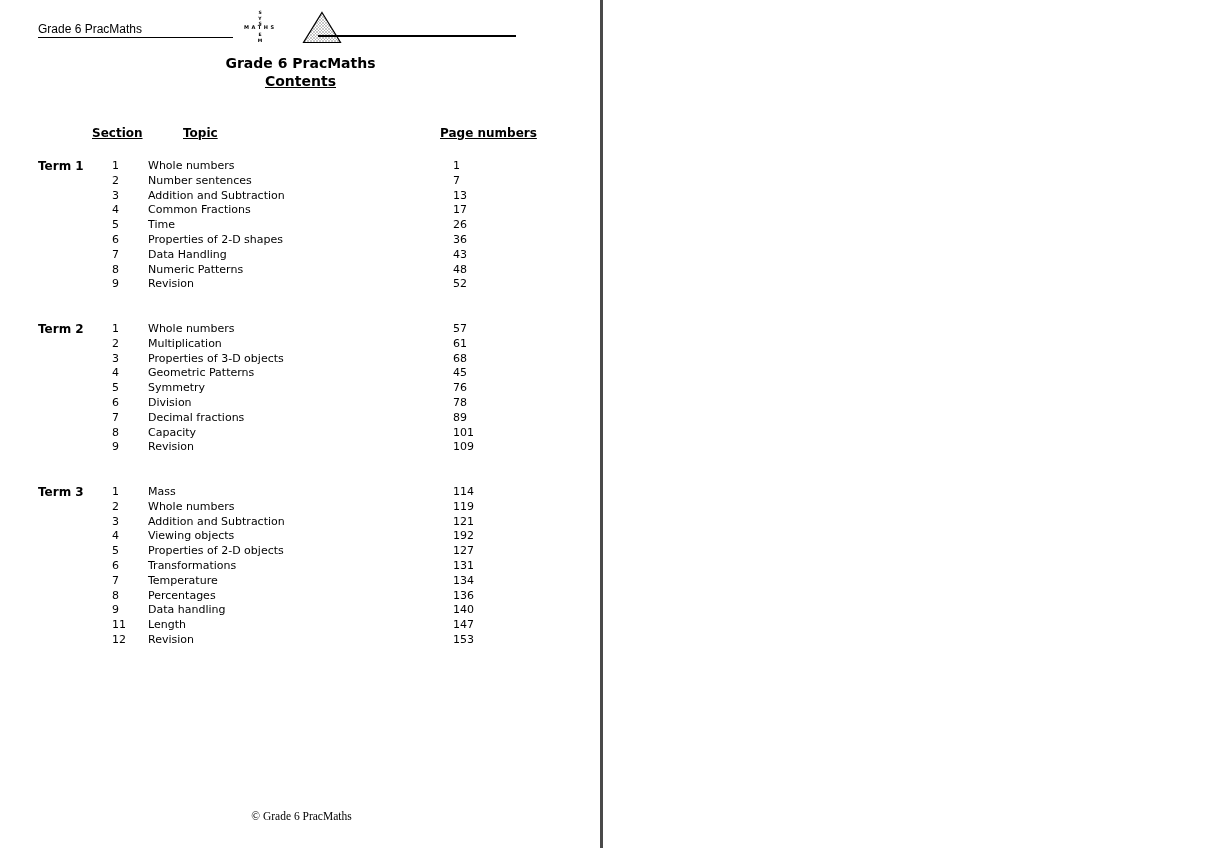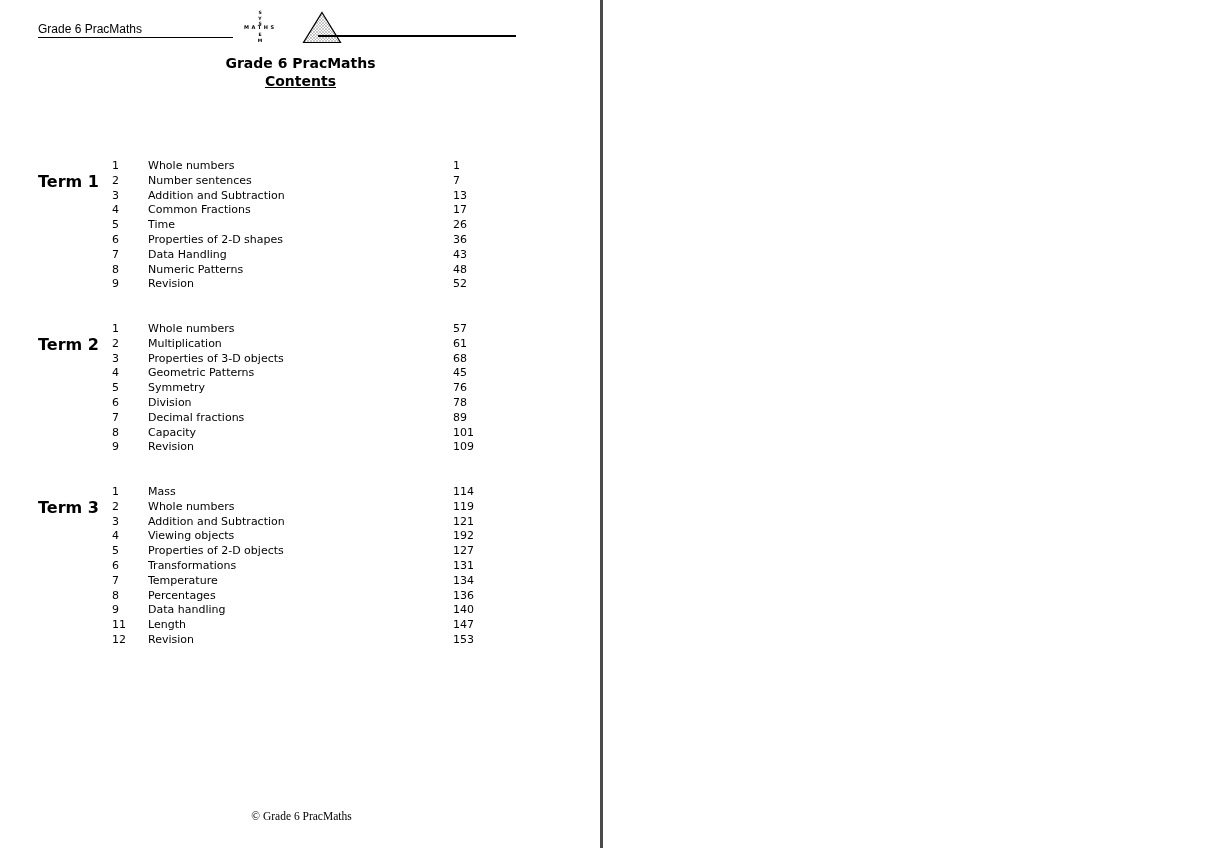--- a/index.html
+++ b/index.html
@@ -34,21 +34,21 @@
   .u{text-decoration:underline;}
 
   
   .col-headers{position:absolute;left:38px;top:126px;width:525px;height:15px;
                font-size:12px;font-weight:bold;}
   .col-headers span{position:absolute;text-decoration:underline;}
   .ch-section{left:54px;} .ch-topic{left:145px;} .ch-pages{left:402px;}
 
   
   .term-block{position:absolute;width:527px;}
-  .term-label{position:absolute;left:0;top:16px;font-size:16px;font-weight:bold;line-height:14.8px;}
+  .term-label{position:absolute;left:0;top:0;font-size:12px;font-weight:bold;line-height:14.8px;}
   .toc-row{position:relative;height:14.8px;line-height:14.8px;font-size:11px;}
   .toc-row span{position:absolute;white-space:nowrap;}
   .pg-l .col-num{left:74px;}  .pg-l .col-topic{left:110px;} .pg-l .col-page{left:415px;}
 
   
   .footer{position:absolute;top:809px;height:14px;line-height:14px;text-align:center;
           font-family:"Liberation Serif",serif;font-size:11.5px;}
   .footer-l{left:38px;width:527px;}
 </style>
 </head>
@@ -78,20 +78,25 @@
       </svg>
     </div>
 
     <div class="hdr-rule hdr-rule-l"></div>
 
     <div class="doc-title">
       <div>Grade 6 PracMaths</div>
       <div class="u">Contents</div>
     </div>
 
+    <div class="col-headers">
+      <span class="ch-section">Section</span>
+      <span class="ch-topic">Topic</span>
+      <span class="ch-pages">Page numbers</span>
+    </div>
 
     <div class="term-block" style="left:38px;top:159px;">
       <div class="term-label">Term 1</div>
       <div>
 
           <div class="toc-row">
             <span class="col-num">1</span>
             <span class="col-topic">Whole numbers</span>
             <span class="col-page">1</span>
           </div>

